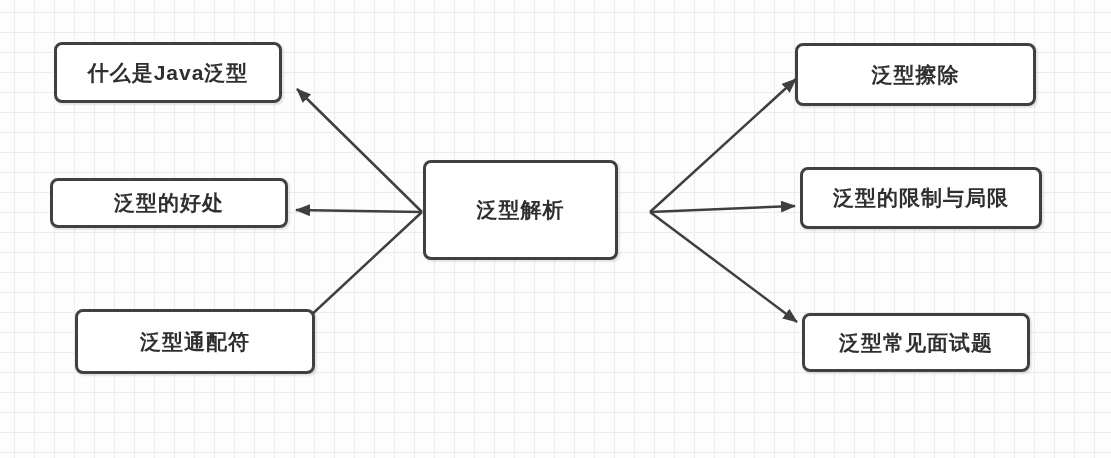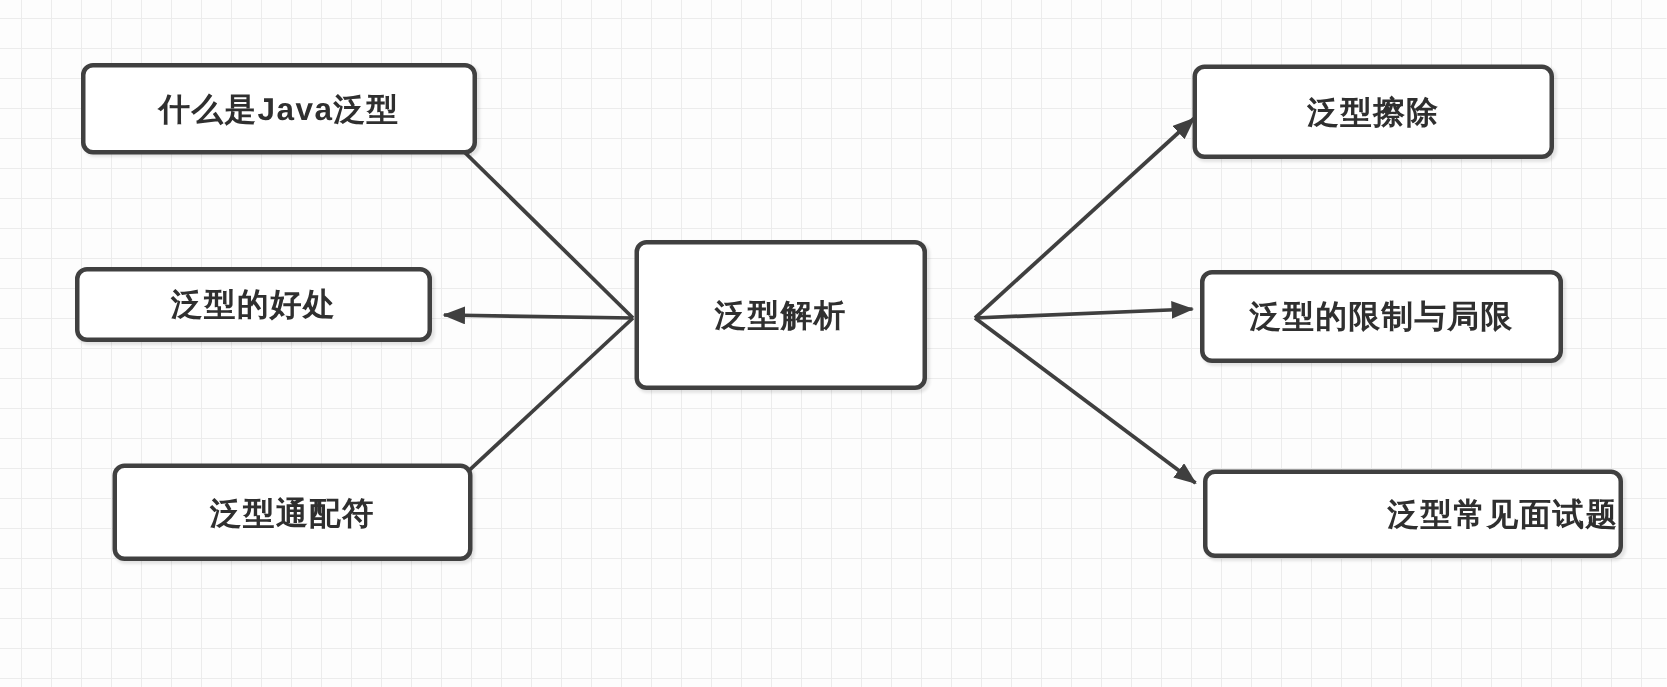--- a/index.html
+++ b/index.html
@@ -48,26 +48,26 @@
   }
   .node-label {
     font-size: 21px;
     font-weight: bold;
     color: #2f2f2f;
     letter-spacing: 1px;
     white-space: nowrap;
   }
   
   .n-center       { left: 423px; top: 160px; width: 195px; height: 100px; }
-  .n-left-top     { left: 54px;  top: 42px;  width: 264px; height: 61px; }
+  .n-left-top     { left: 54px;  top: 42px;  width: 228px; height: 61px; }
   .n-left-middle  { left: 50px;  top: 178px; width: 238px; height: 50px; }
   .n-left-bottom  { left: 45px;  top: 309px; width: 240px; height: 65px; margin-left: 30px; }
   .n-right-top    { left: 795px; top: 43px;  width: 241px; height: 63px; }
-  .n-right-middle { left: 800px; top: 180px; width: 242px; height: 62px; }
-  .n-right-bottom { left: 802px; top: 313px; width: 280px; height: 59px; justify-content: flex-end; }
+  .n-right-middle { left: 800px; top: 167px; width: 242px; height: 62px; }
+  .n-right-bottom { left: 802px; top: 313px; width: 228px; height: 59px; }
 </style>
 </head>
 <body>
 
 <div class="canvas">
 
   <svg class="edges-layer" width="1111" height="458" viewBox="0 0 1111 458" xmlns="http://www.w3.org/2000/svg">
     <defs>
       <marker id="arrowhead" markerWidth="20" markerHeight="16" refX="14" refY="6" orient="auto" markerUnits="userSpaceOnUse">
         <path d="M0,0 L15,6 L0,12 Z" fill="#3f3f3f"></path>

